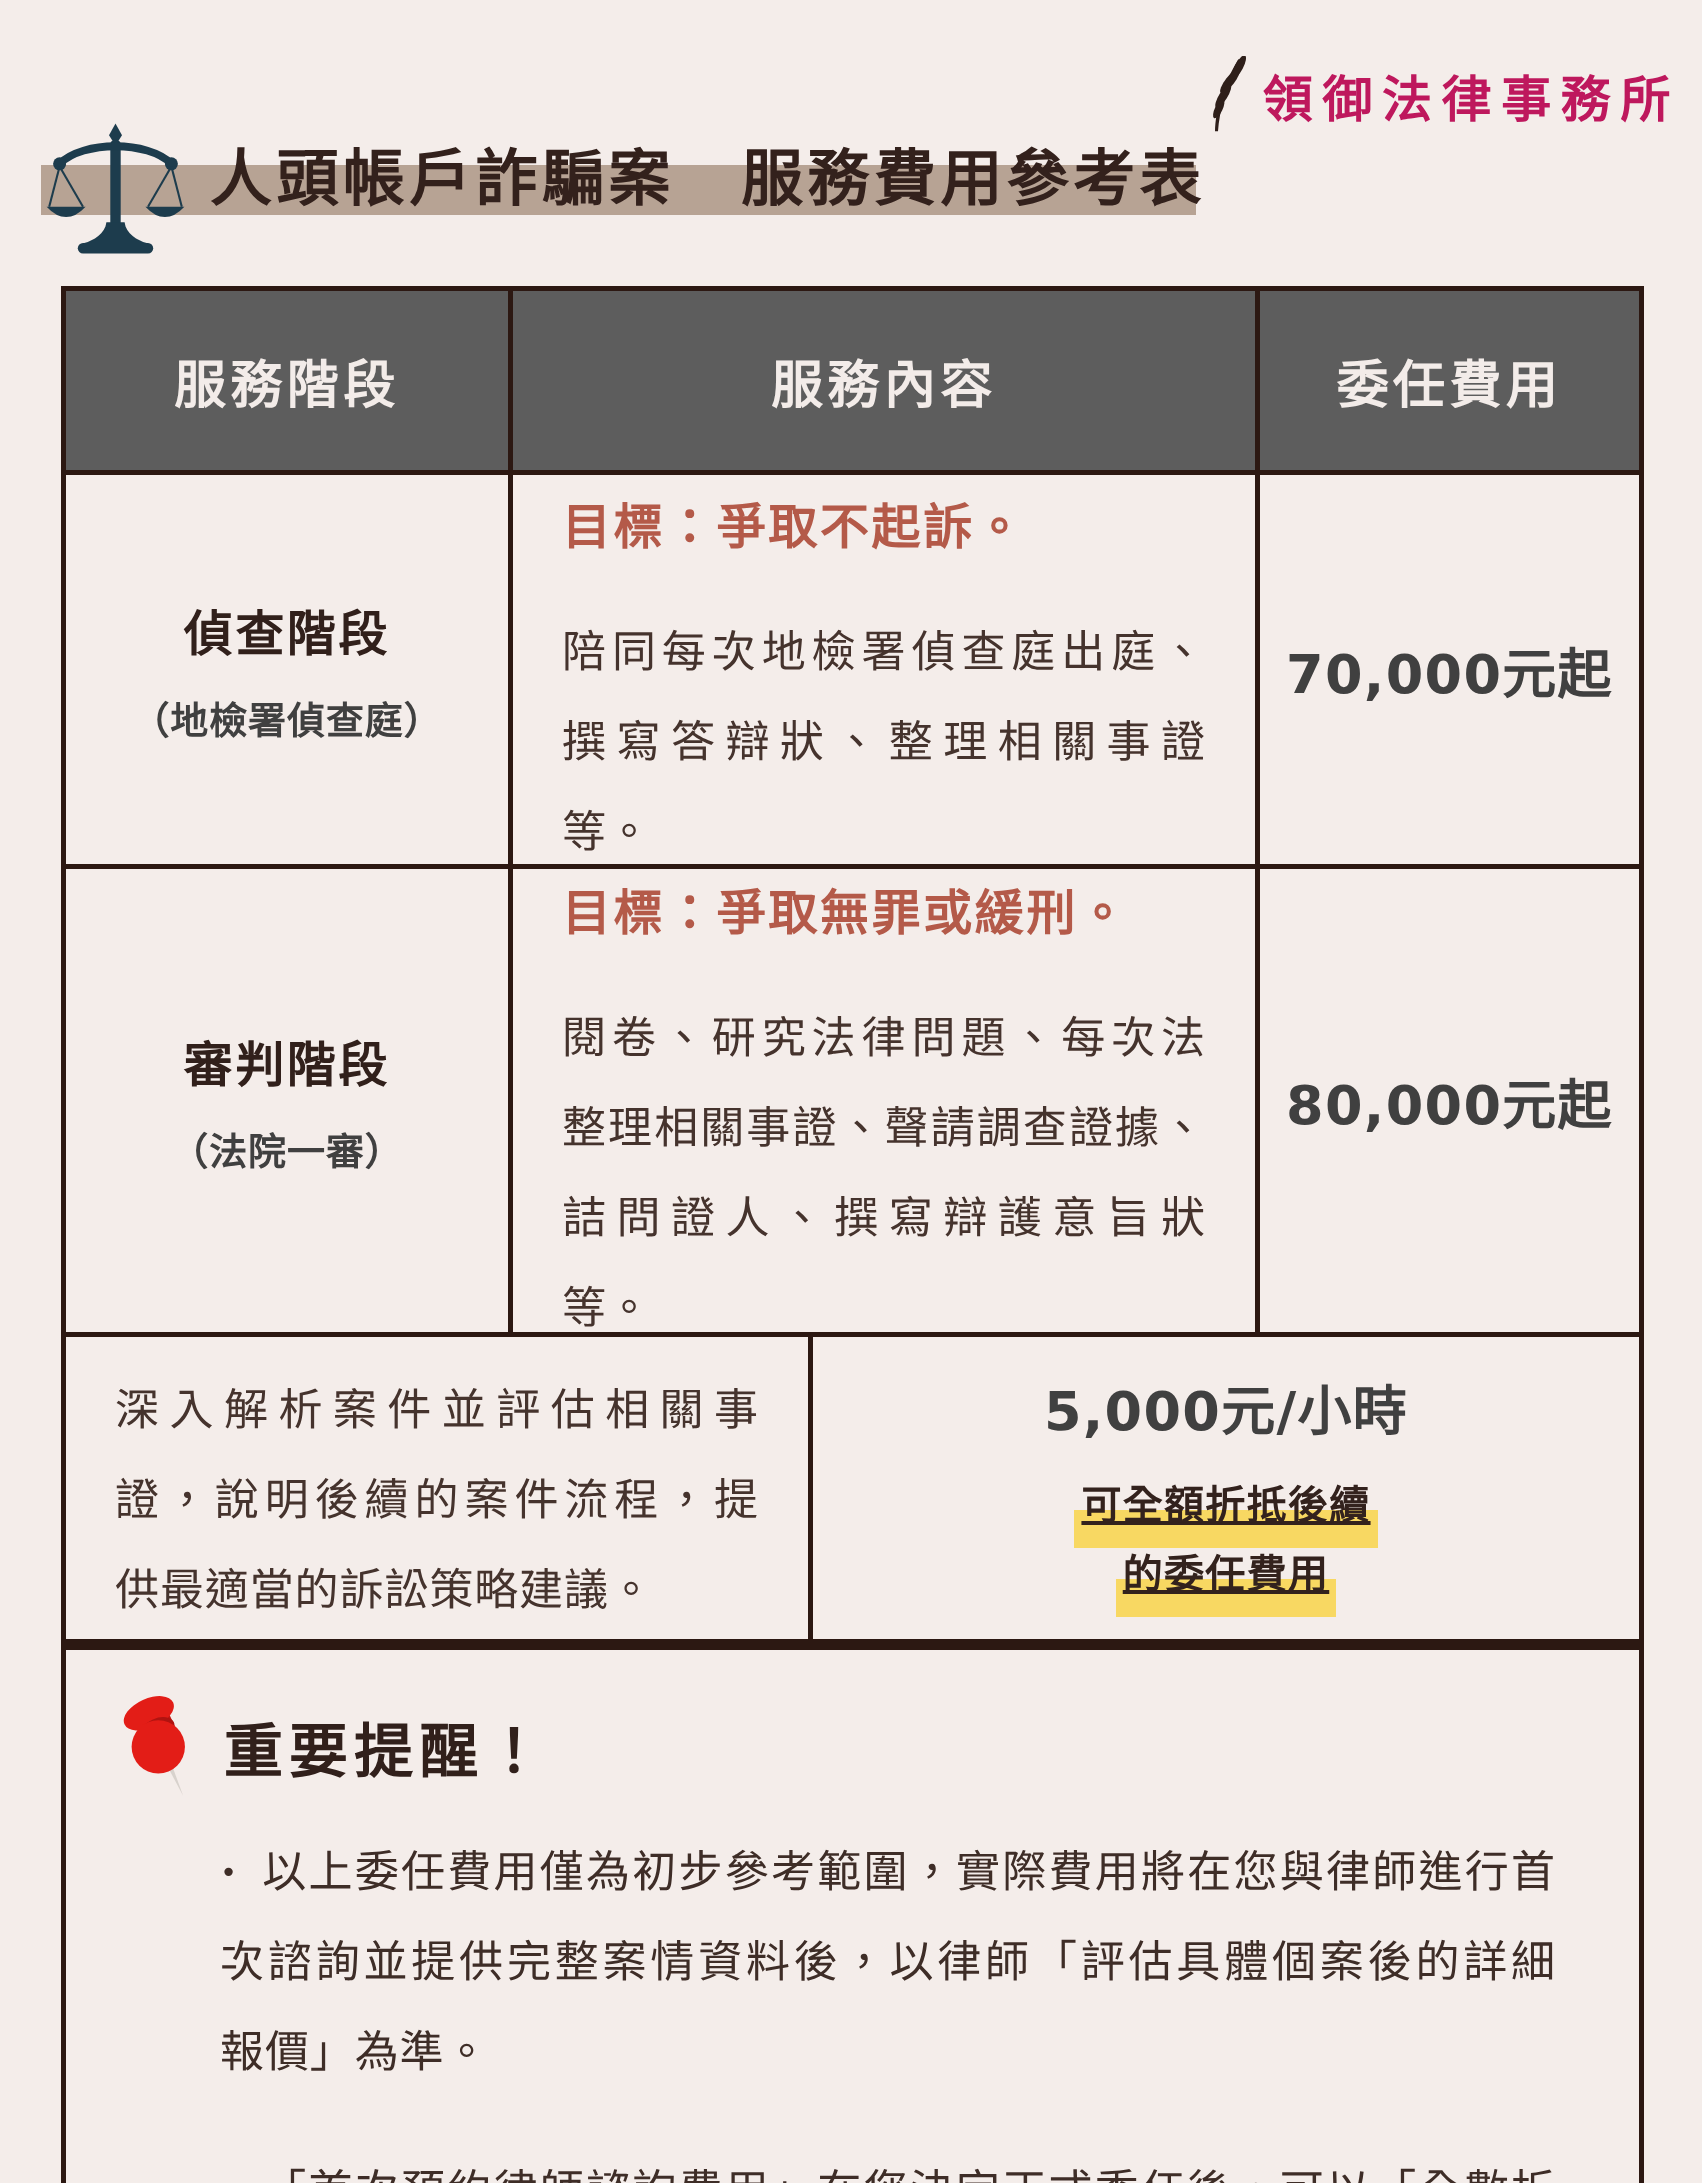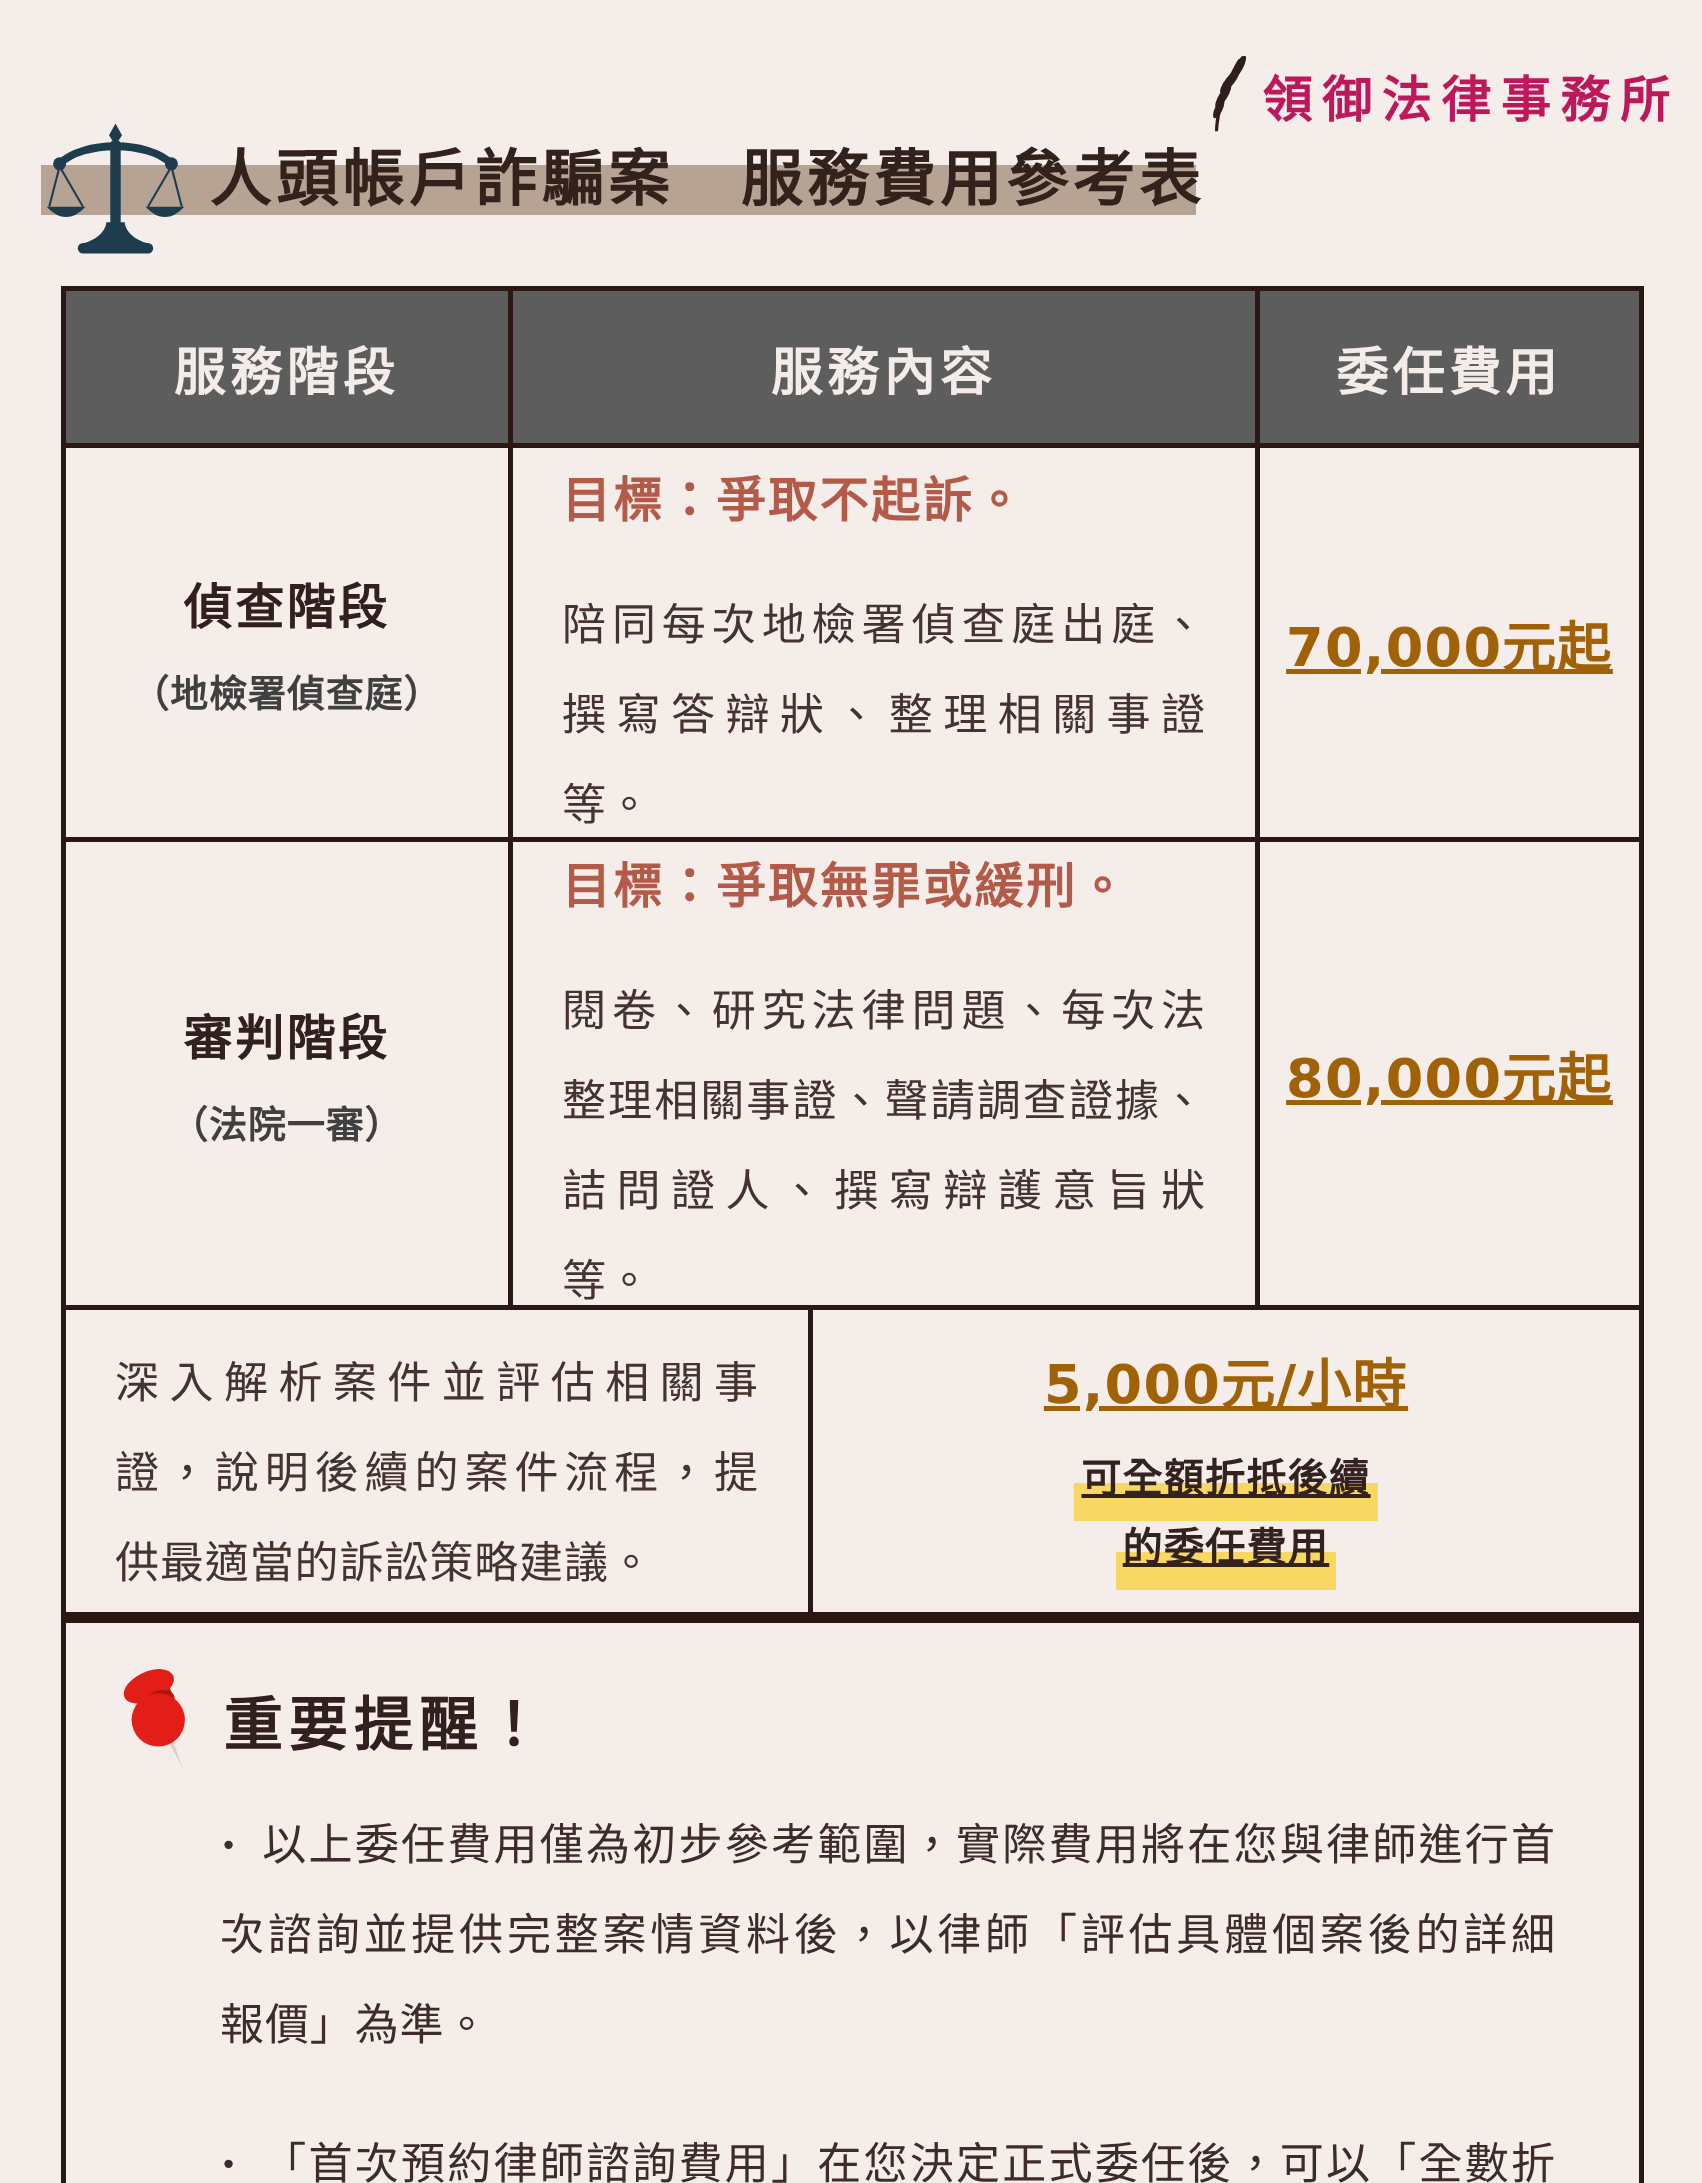--- a/index.html
+++ b/index.html
@@ -22,35 +22,35 @@
   .box{
     position:absolute;left:61px;top:286px;width:1583px;box-sizing:border-box;
     border:5.2px solid #2c1812;border-bottom-width:11.4px;
   }
   .trow{display:flex;}
   .trow>div{box-sizing:border-box;}
   .trow+.trow{border-top:5.2px solid #2c1812;}
   .c1{width:447px;border-right:5.2px solid #2c1812;}
   .c2{width:747px;border-right:5.2px solid #2c1812;}
   .c3{flex:1;}
-  .thead{height:152px;background:#5d5d5d;}
+  .thead{height:179px;background:#5d5d5d;}
   .hcell{display:flex;align-items:center;justify-content:center;
     font-size:52px;font-weight:800;color:#f3ece9;letter-spacing:4.4px;}
   .r1{height:389px;}
   .r2{height:463px;}
   .r3{height:302px;}
   .stagecell{display:flex;flex-direction:column;align-items:center;justify-content:center;gap:25px;}
   .stage{font-size:49px;font-weight:800;letter-spacing:2.6px;color:#31201b;}
   .stage-sub{font-size:38px;font-weight:800;letter-spacing:0.9px;color:#404040;}
   .c2 .inner{height:100%;padding:12px 49px;display:flex;flex-direction:column;justify-content:center;}
   .goal{font-size:49px;font-weight:800;color:#b45a49;letter-spacing:2.6px;margin-bottom:49px;}
   .dline{font-size:44px;line-height:90px;color:#45332d;letter-spacing:0.9px;}
   .j{text-align:justify;text-align-last:justify;text-justify:inter-character;}
   .feecell{display:flex;flex-direction:column;align-items:center;justify-content:center;}
-  .fee{font-size:54px;font-weight:800;letter-spacing:1.3px;color:#a16207;white-space:nowrap;text-decoration:underline;}
+  .fee{font-size:54px;font-weight:800;letter-spacing:1.3px;color:#404040;white-space:nowrap;}
   .fee-note{margin-top:25px;text-align:center;}
   .nline{display:block;font-size:40px;font-weight:700;line-height:69px;color:#33221d;letter-spacing:1.3px;text-decoration:underline;}
   .hlnote{background:linear-gradient(to bottom,rgba(0,0,0,0) 42%,#f8d862 42%);padding:0 7px 20px;}
   
   .reminder{border-top:11.4px solid #2c1812;height:700px;box-sizing:border-box;
     padding:41px 83px 0 154px;overflow:hidden;}
   .rem-head{display:flex;align-items:center;gap:21px;margin-left:-103px;}
   .pin{width:86px;height:110px;flex:0 0 auto;}
   .rem-title{font-size:59px;font-weight:800;letter-spacing:6.1px;color:#31201b;}
   .bullet{margin-top:26px;}

